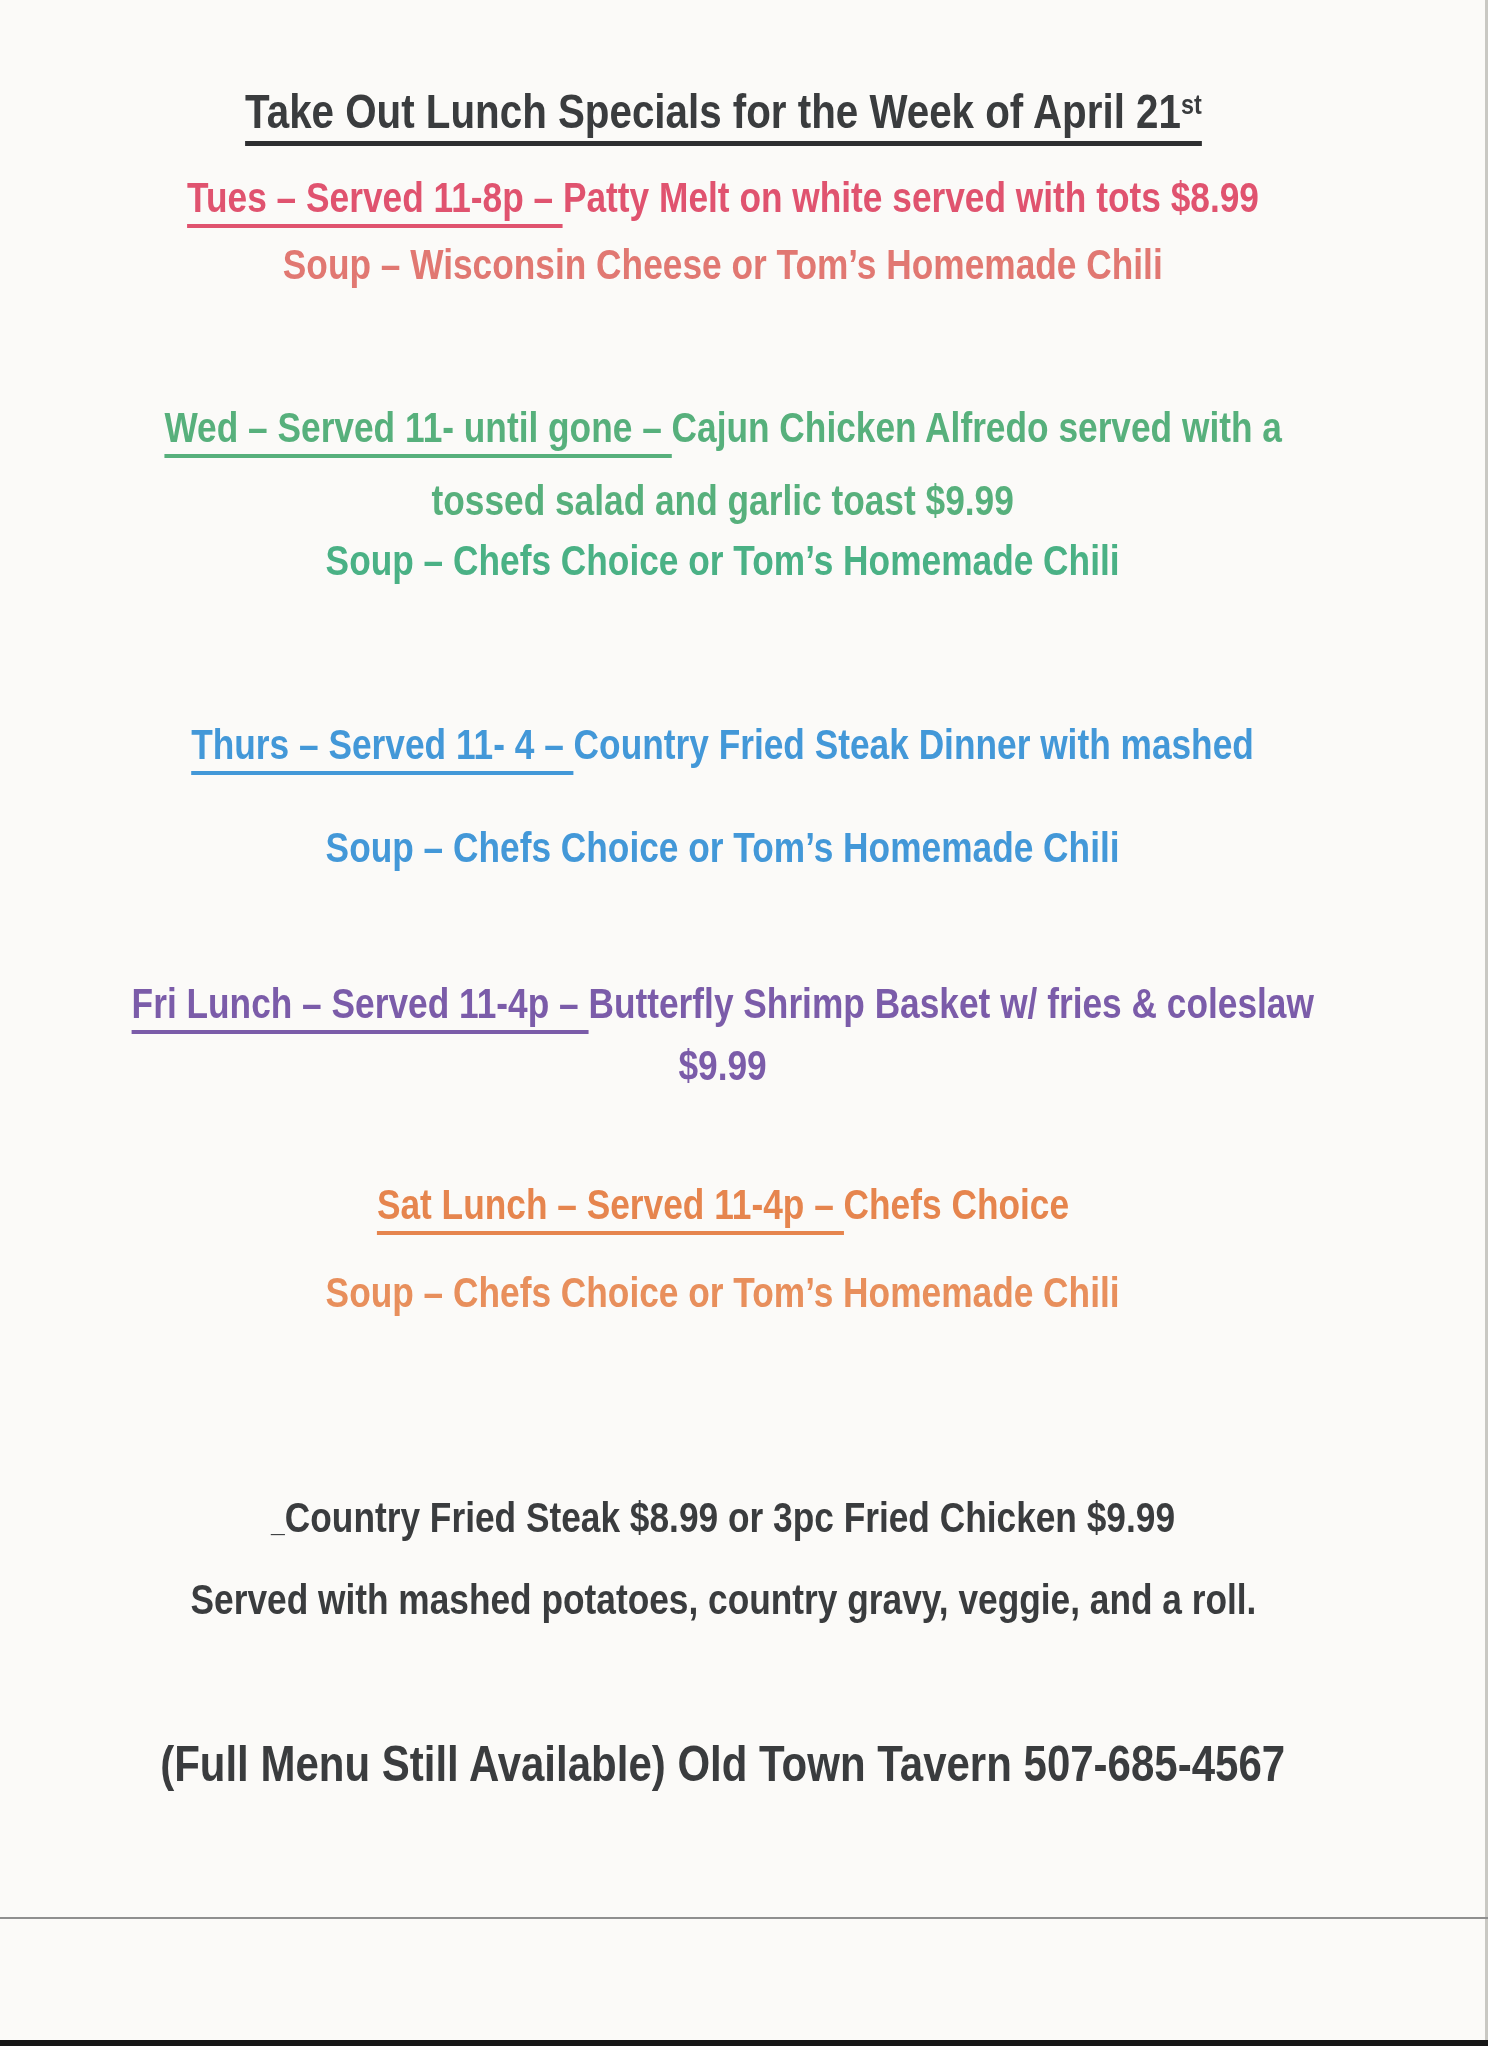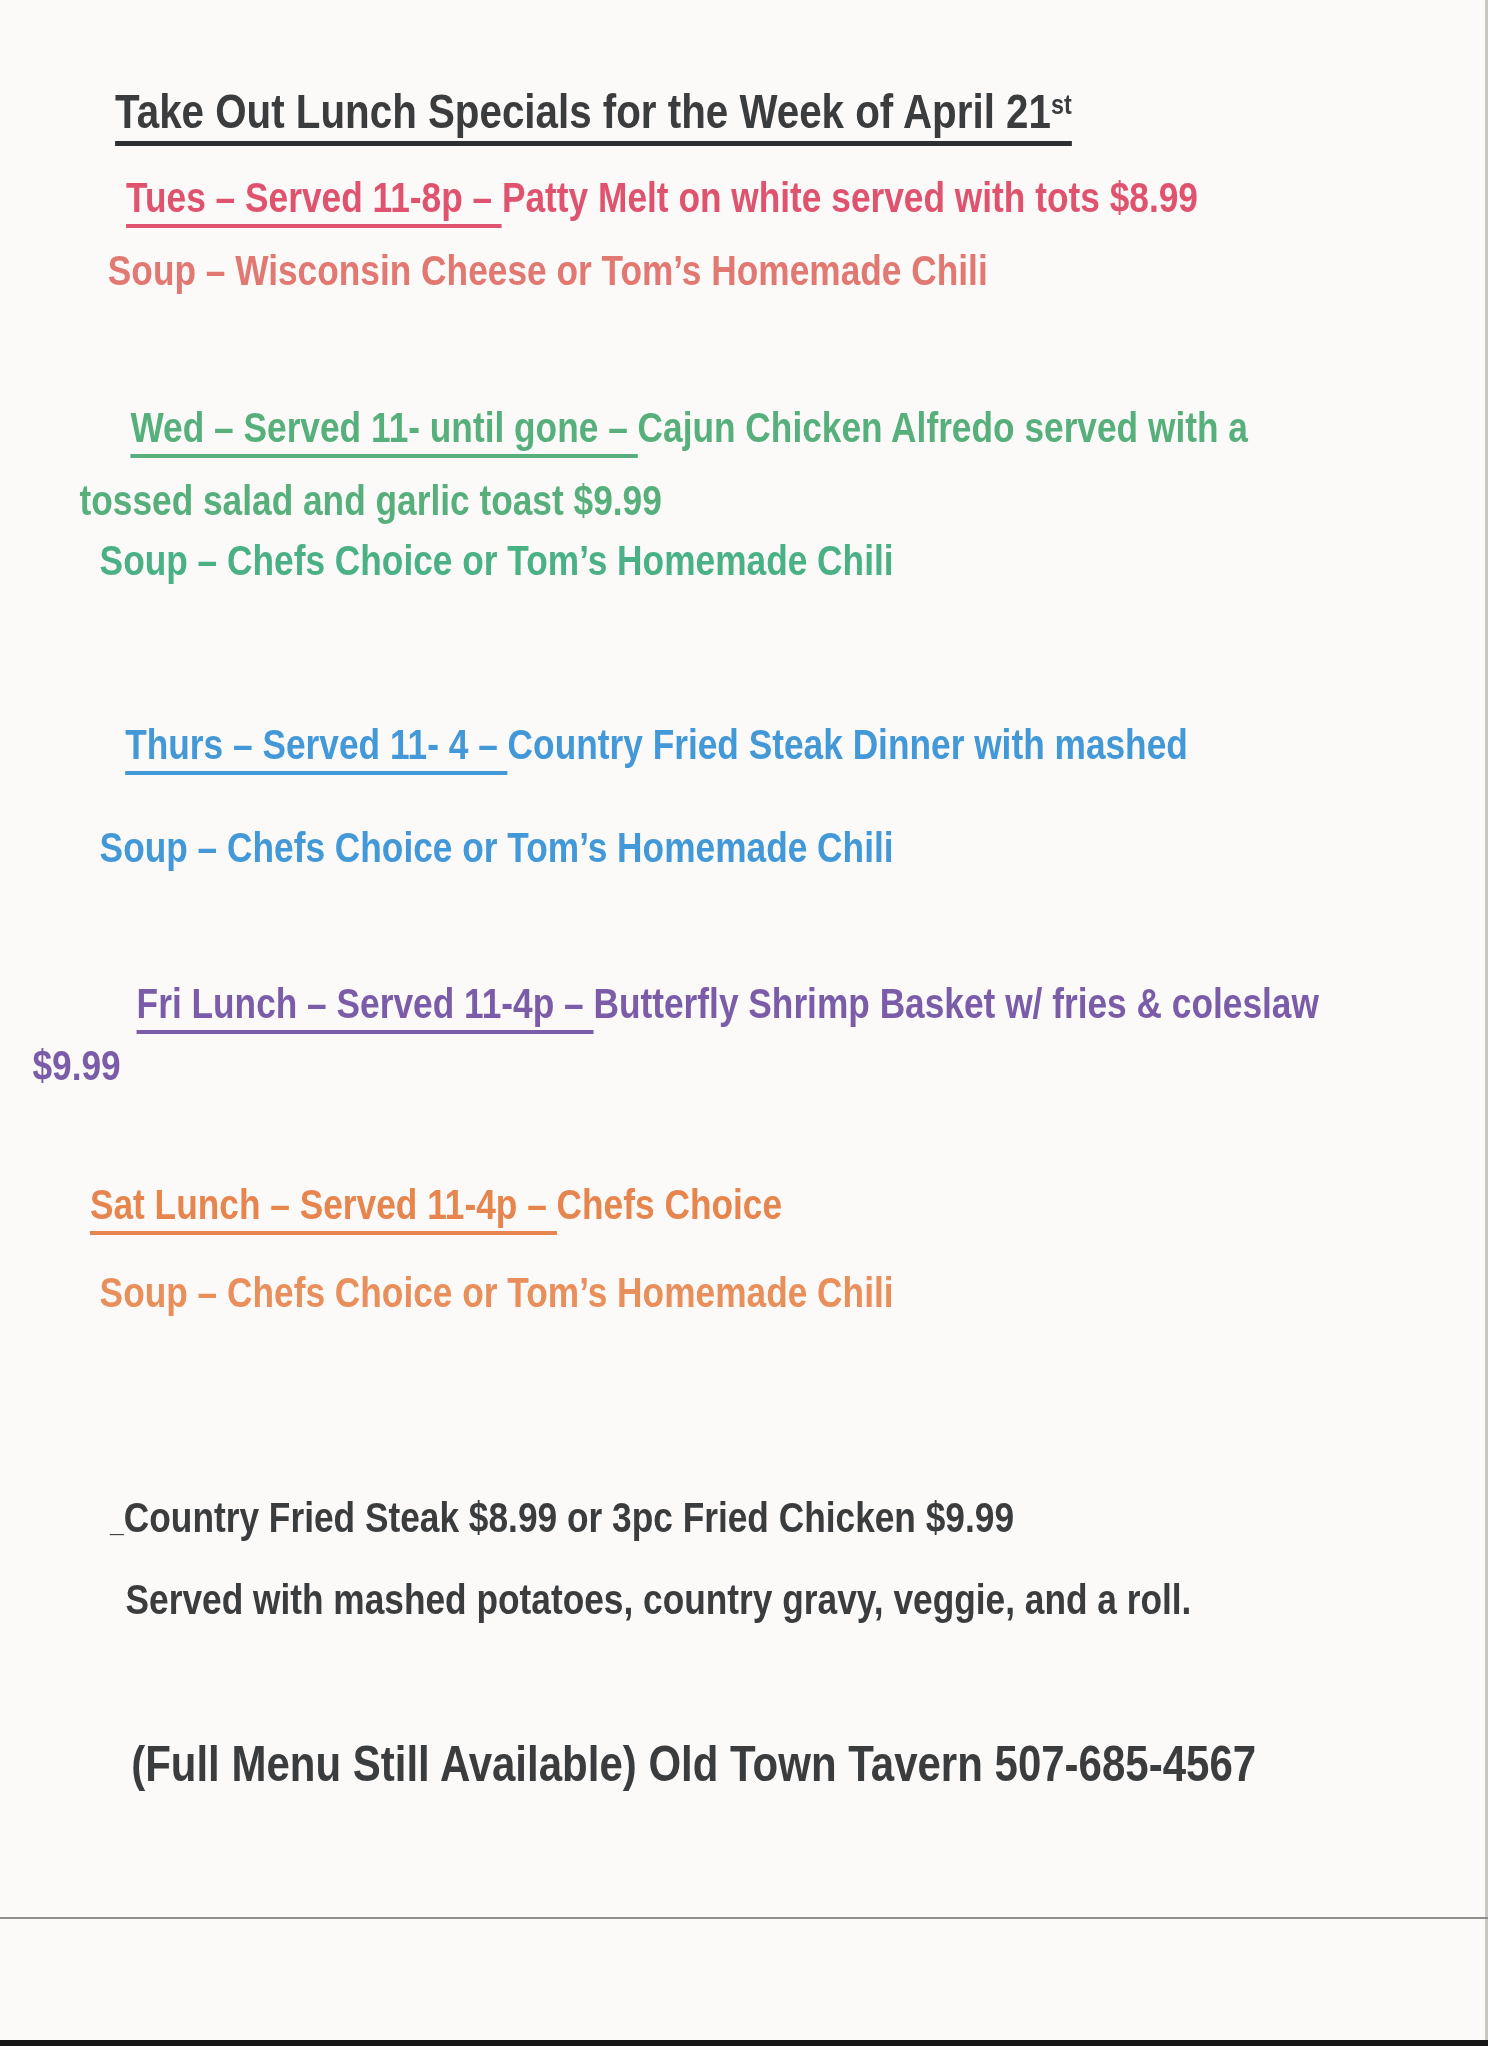--- a/index.html
+++ b/index.html
@@ -18,24 +18,24 @@
   }
   
   .content {
     position: absolute;
     left: 0; top: 0;
     width: 1446px; height: 100%;
   }
   .line {
     position: absolute;
     left: 0; width: 100%;
+    text-align: center;
     white-space: nowrap;
     line-height: 1;
     font-size: 42px;
-    margin-left: 24px;
   }
   
   .cond {
     display: inline-block;
     transform: scaleX(0.84);
     transform-origin: 50% 50%;
   }
   .u {
     border-bottom: 4px solid currentColor;
     padding-bottom: 3px;
@@ -73,21 +73,21 @@
 
     <div class="line title-line" style="top:88px">
       <span class="cond" style="color: rgb(58, 60, 62);">
         <span class="u"><span>Take Out Lunch Specials for the Week of April 21</span><sup>st</sup></span>
       </span>
     </div>
 
     <div class="line" style="top:177px">
       <span class="cond" style="color: rgb(224, 83, 111);"><span class="u">Tues – Served 11-8p – </span><span>Patty Melt on white served with tots $8.99</span></span>
     </div>
-    <div class="line" style="top:250px">
+    <div class="line" style="top:244px">
       <span class="cond" style="color: rgb(225, 120, 114);">Soup – Wisconsin Cheese or Tom’s Homemade Chili</span>
     </div>
 
     <div class="line" style="top:407px">
       <span class="cond" style="color: rgb(87, 176, 124);"><span class="u">Wed – Served 11- until gone – </span><span>Cajun Chicken Alfredo served with a</span></span>
     </div>
     <div class="line" style="top:480px">
       <span class="cond" style="color: rgb(87, 176, 124);">tossed salad and garlic toast $9.99</span>
     </div>
     <div class="line" style="top:540px">

